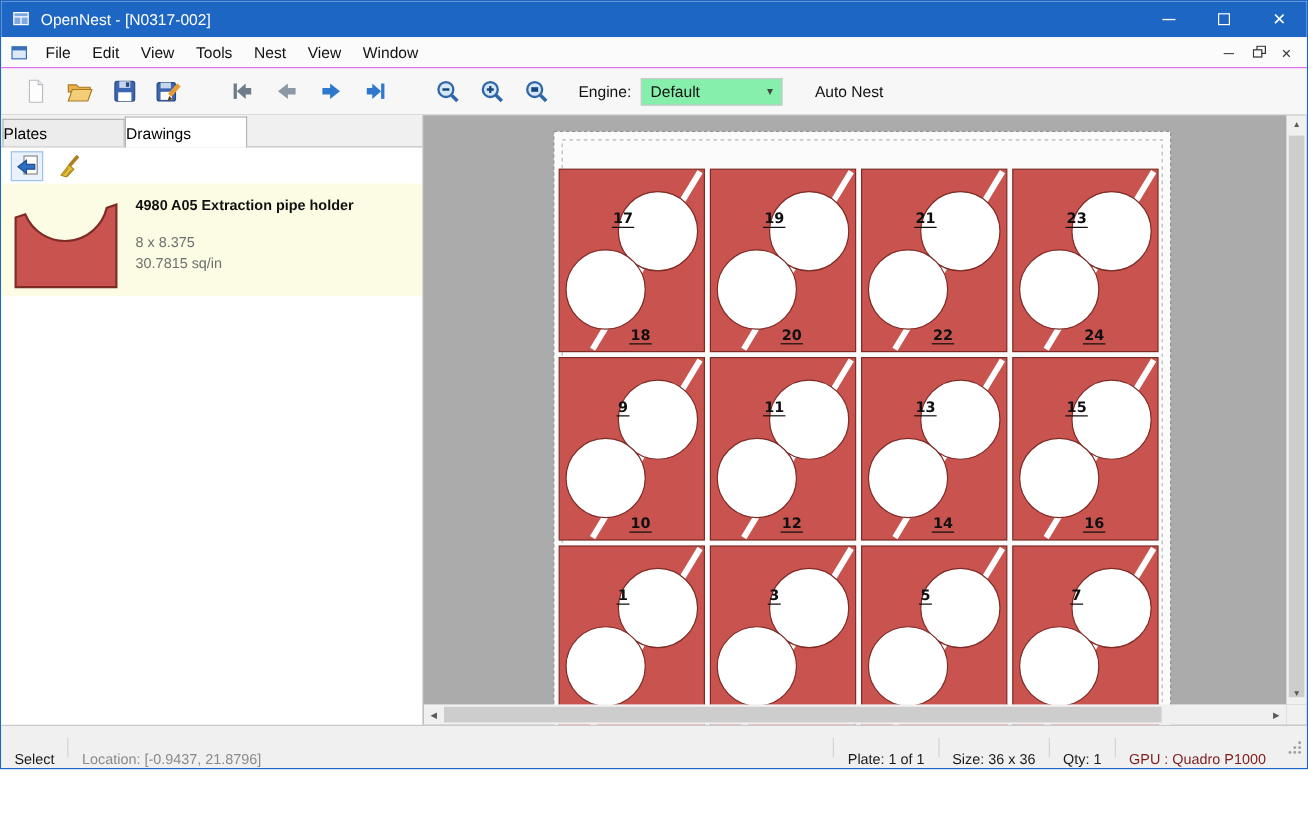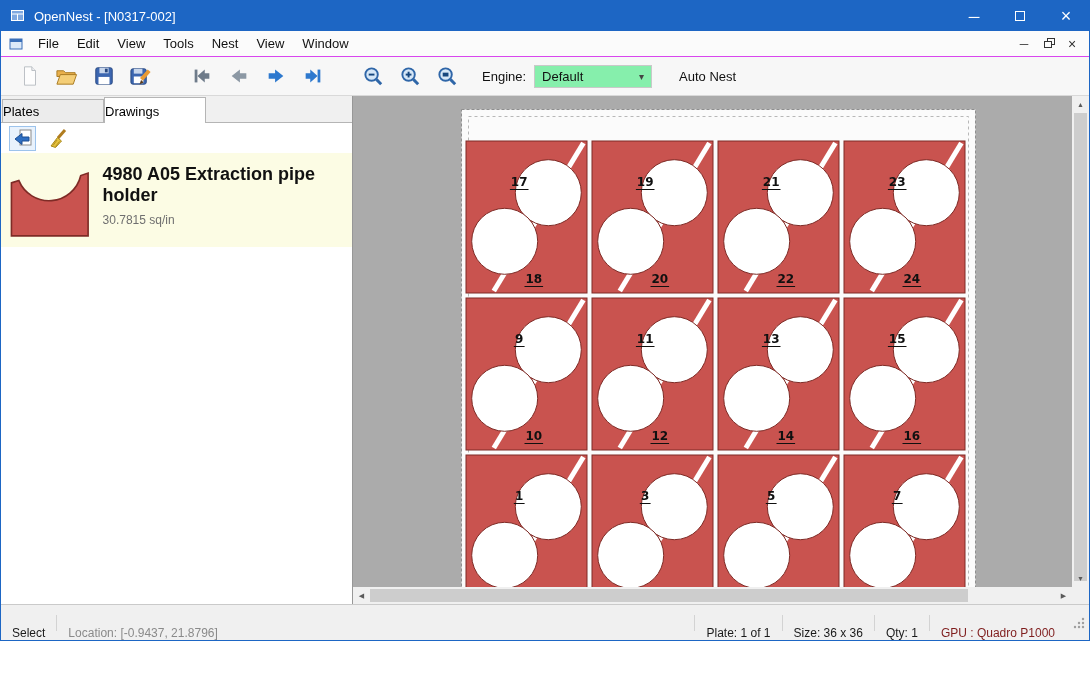--- a/index.html
+++ b/index.html
@@ -34,21 +34,21 @@
   .content{flex:1;display:flex;min-height:0;}
   .left-panel{flex:0 0 352px;width:352px;background:#FFF;display:flex;flex-direction:column;border-right:1px solid #979797;}
   .tabstrip{flex:0 0 27px;background:#F0F0F0;display:flex;align-items:flex-end;border-bottom:1px solid #B5B5B5;padding-left:1px;}
   .tab{width:102px;text-align:left;border:1px solid #B5B5B5;border-bottom:none;background:#ECECEC;height:23px;padding-top:4px;font-size:13px;}
   .tab.active{background:#FFF;height:26px;padding-top:6px;margin-bottom:-1px;position:relative;z-index:2;}
   .minibar{flex:0 0 30px;display:flex;align-items:center;gap:8px;background:#FFF;padding:2px 8px;}
   .mini-btn{width:27px;height:25px;display:flex;align-items:center;justify-content:center;}
   .mini-btn.boxed{border:1px solid #9CC3EC;background:#E9F2FC;}
   .drawing-item{flex:0 0 94px;background:#FCFCE4;display:flex;padding:5px 8px;}
   .drawing-info{padding:6px 0 0 12px;}
-  .drawing-title{font-weight:700;font-size:18px;color:#111;margin-bottom:6px;}
+  .drawing-title{font-weight:700;font-size:12px;color:#111;margin-bottom:16px;}
   .drawing-sub{color:#6F6F6F;font-size:12px;line-height:1.45;}
   .panel-rest{flex:1;background:#FFF;}
 
   
   .canvas{flex:1;position:relative;background:#ABABAB;overflow:hidden;}
   .plate-wrap{position:absolute;left:108px;top:13px;}
   .part-num{font-family:"DejaVu Sans",sans-serif;font-size:12px;font-weight:700;fill:#101010;text-anchor:middle;}
 
   
   .vscroll{position:absolute;top:0;right:0;width:17px;bottom:17px;background:#F0F0F0;}
@@ -225,20 +225,21 @@
             <line x1="7.5" y1="18.5" x2="11.5" y2="13.5" stroke="#A8871B" stroke-width="0.8"></line>
           </svg>
         </div>
       </div>
       <div class="drawing-item">
         <svg width="92" height="84" viewBox="0 0 100 94">
           <path class="part-shape" d="M 3,26 L 12,23 A 40 40 0 0 0 88,17 L 97,14 L 97,91 L 3,91 Z" fill="#C9534F" stroke="#7E2B26" stroke-width="2"></path>
         </svg>
         <div class="drawing-info">
           <div class="drawing-title">4980 A05 Extraction pipe holder</div>
+          <div class="drawing-sub">8 x 8.375</div>
           <div class="drawing-sub">30.7815 sq/in</div>
         </div>
       </div>
       <div class="panel-rest"></div>
     </div>
 
     <div class="canvas">
       <div class="plate-wrap">
         <svg width="515" height="508" viewBox="0 0 515 508">
           <rect id="plate-bg" x="0.5" y="0.5" width="514" height="507" fill="#FBFBFB" stroke="#8F8F8F" stroke-dasharray="3 2"></rect>

